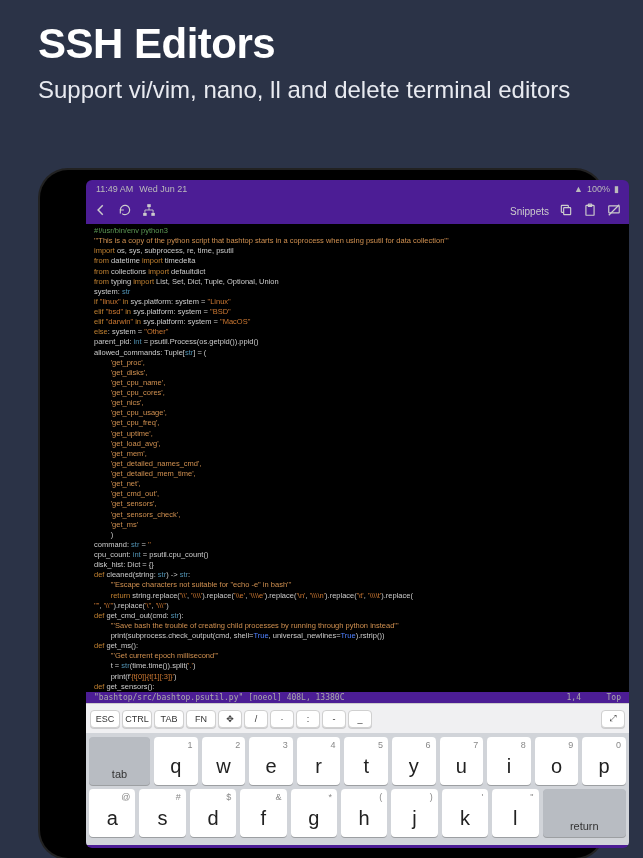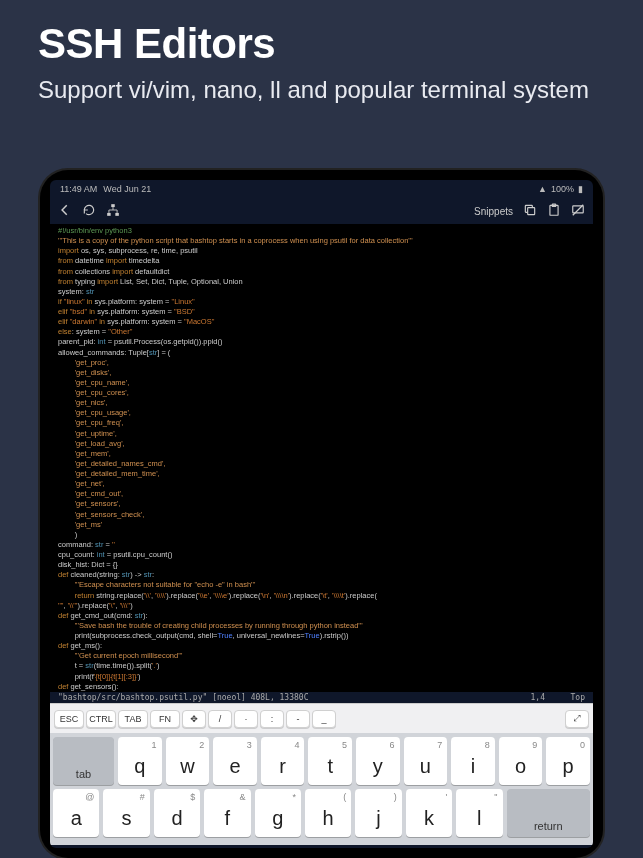--- a/index.html
+++ b/index.html
@@ -24,24 +24,25 @@
   width: 563px;
   height: 688px;
   background: #000;
   border-radius: 28px;
   padding: 10px;
   box-shadow: 0 0 0 2px #222;
 }
 .screen {
   width: 100%;
   height: 100%;
-  background: #0f172a;
+  background: #4c1d95;
   border-radius: 6px;
   position: relative;
   overflow: hidden;
+  margin-left: 36px;
 }
 
 .status-bar {
   height: 18px;
   display: flex;
   justify-content: space-between;
   align-items: center;
   padding: 0 10px;
   font-size: 9px;
   color: #bbb;
@@ -155,21 +156,21 @@
 }
 .kb-key.wide { flex: 1.4; }
 
 svg.icon-sm { width: 14px; height: 14px; }
 </style>
 </head>
 <body>
 
 <div class="hero">
   <h1>SSH Editors</h1>
-  <p>Support vi/vim, nano, ll and popular terminal system</p>
+  <p>Support vi/vim, nano, ll and delete terminal editors</p>
 </div>
 
 <div class="tablet">
   <div class="screen">
 
     <div class="status-bar">
       <div class="status-left">
         <span>11:49 AM</span>
         <span>Wed Jun 21</span>
       </div>

